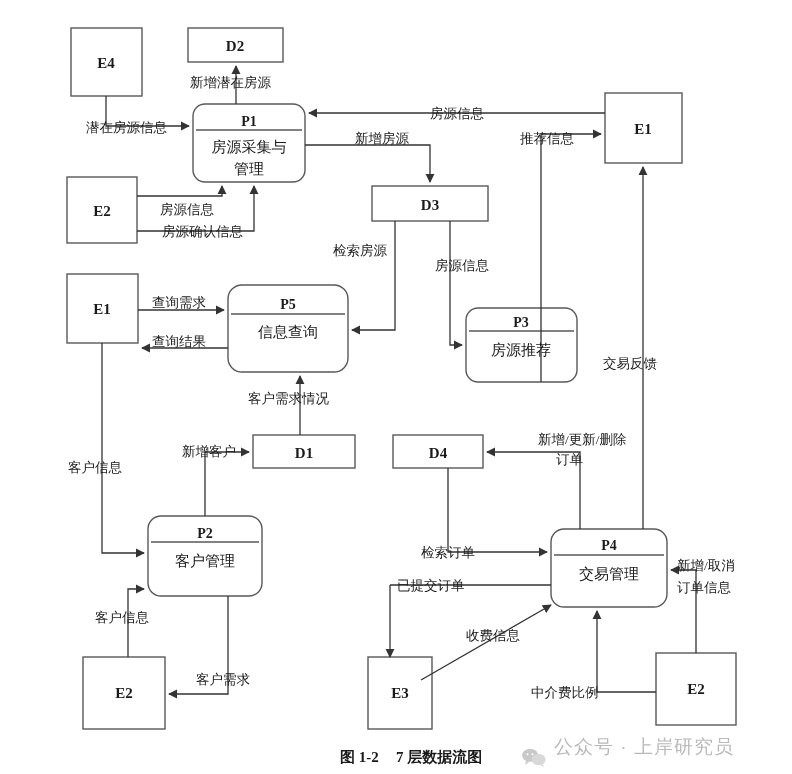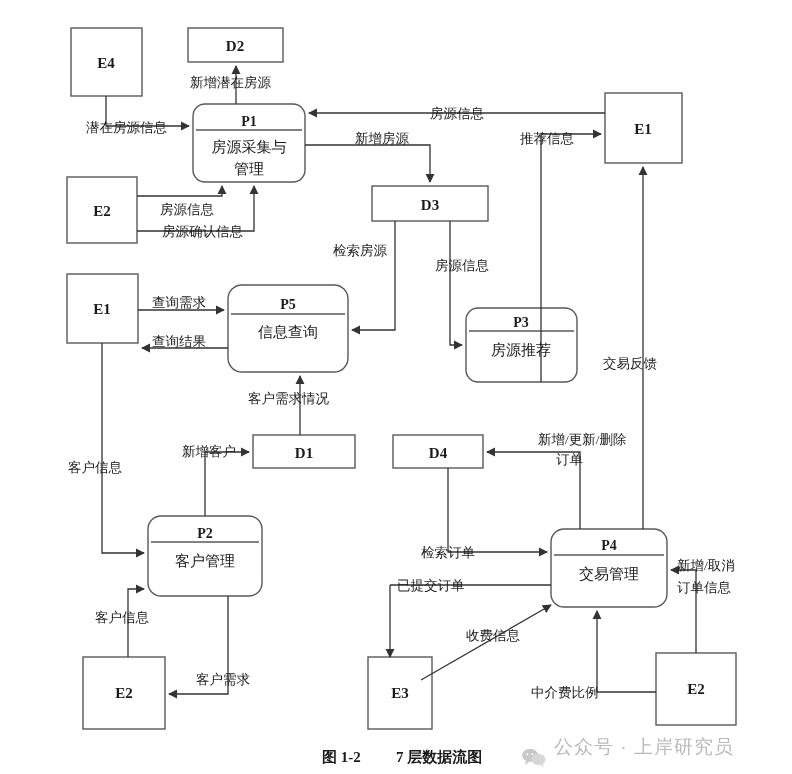--- a/index.html
+++ b/index.html
@@ -183,21 +183,21 @@
     <text x="556" y="464" text-anchor="start">订单</text>
     <text x="421" y="557" text-anchor="start">检索订单</text>
     <text x="397" y="590" text-anchor="start">已提交订单</text>
     <text x="466" y="640" text-anchor="start">收费信息</text>
     <text x="677" y="570" text-anchor="start">新增/取消</text>
     <text x="677" y="592" text-anchor="start">订单信息</text>
     <text x="531" y="697" text-anchor="start">中介费比例</text>
   </g>
 </svg>
 
-<div class="cap" style="left:322px;top:748px;">图 1-2</div>
+<div class="cap" style="left:340px;top:748px;">图 1-2</div>
 <div class="cap" style="left:396px;top:748px;">7 层数据流图</div>
 
 <svg class="wm-icon" viewBox="0 0 32 26" style="left:521px;top:748px;" xmlns="http://www.w3.org/2000/svg">
   <ellipse cx="11" cy="9.5" rx="10.5" ry="8.5" fill="#c9c9c9"></ellipse>
   <path d="M 6 17 L 4 22 L 10 18 Z" fill="#c9c9c9"></path>
   <ellipse cx="22" cy="15" rx="9" ry="7.5" fill="#d8d8d8"></ellipse>
   <path d="M 27 21 L 29.5 25 L 24 22 Z" fill="#d8d8d8"></path>
   <circle cx="7.5" cy="8" r="1.3" fill="#ffffff"></circle>
   <circle cx="14" cy="8" r="1.3" fill="#ffffff"></circle>
 </svg>

